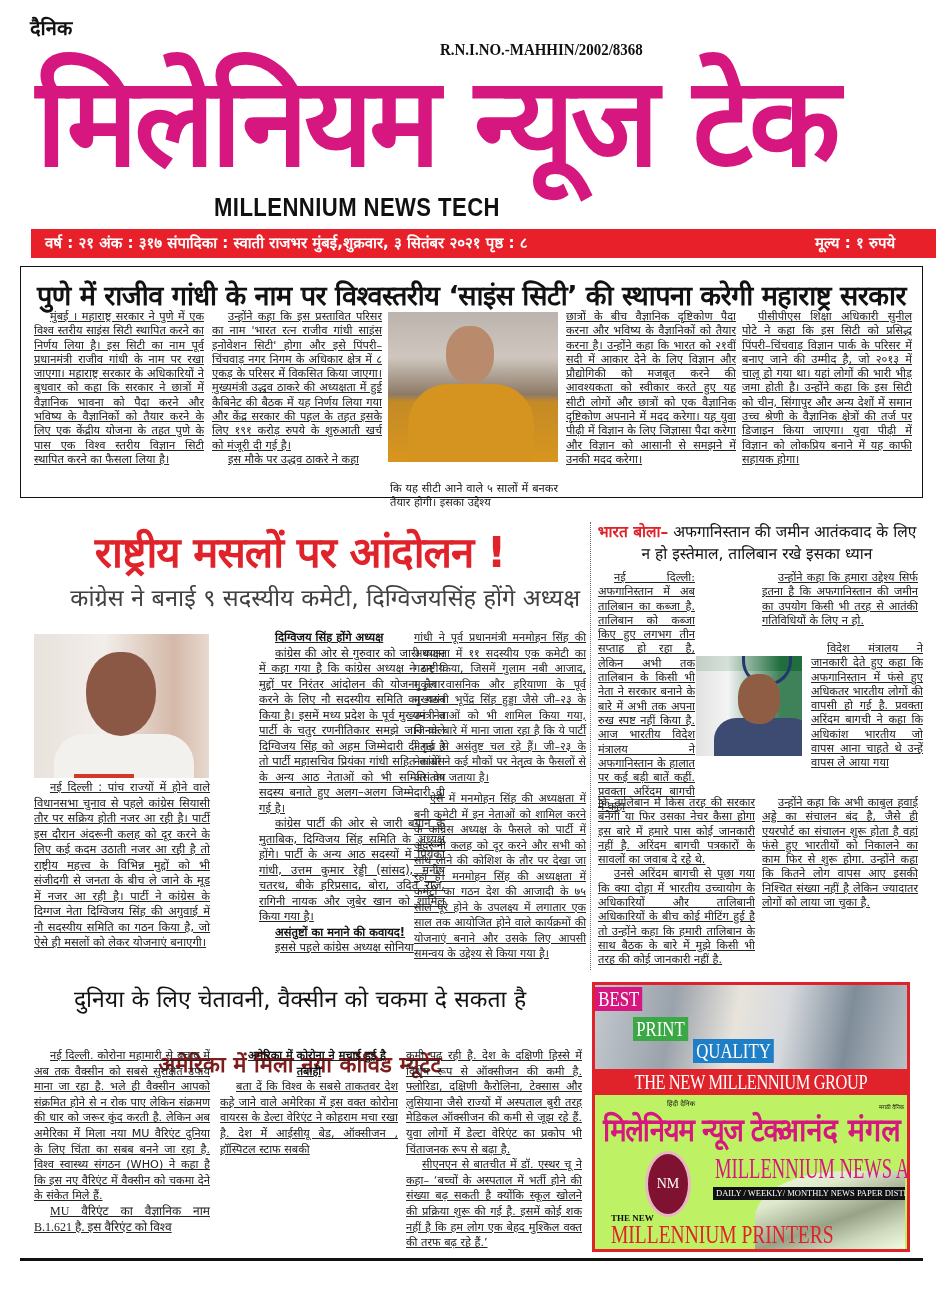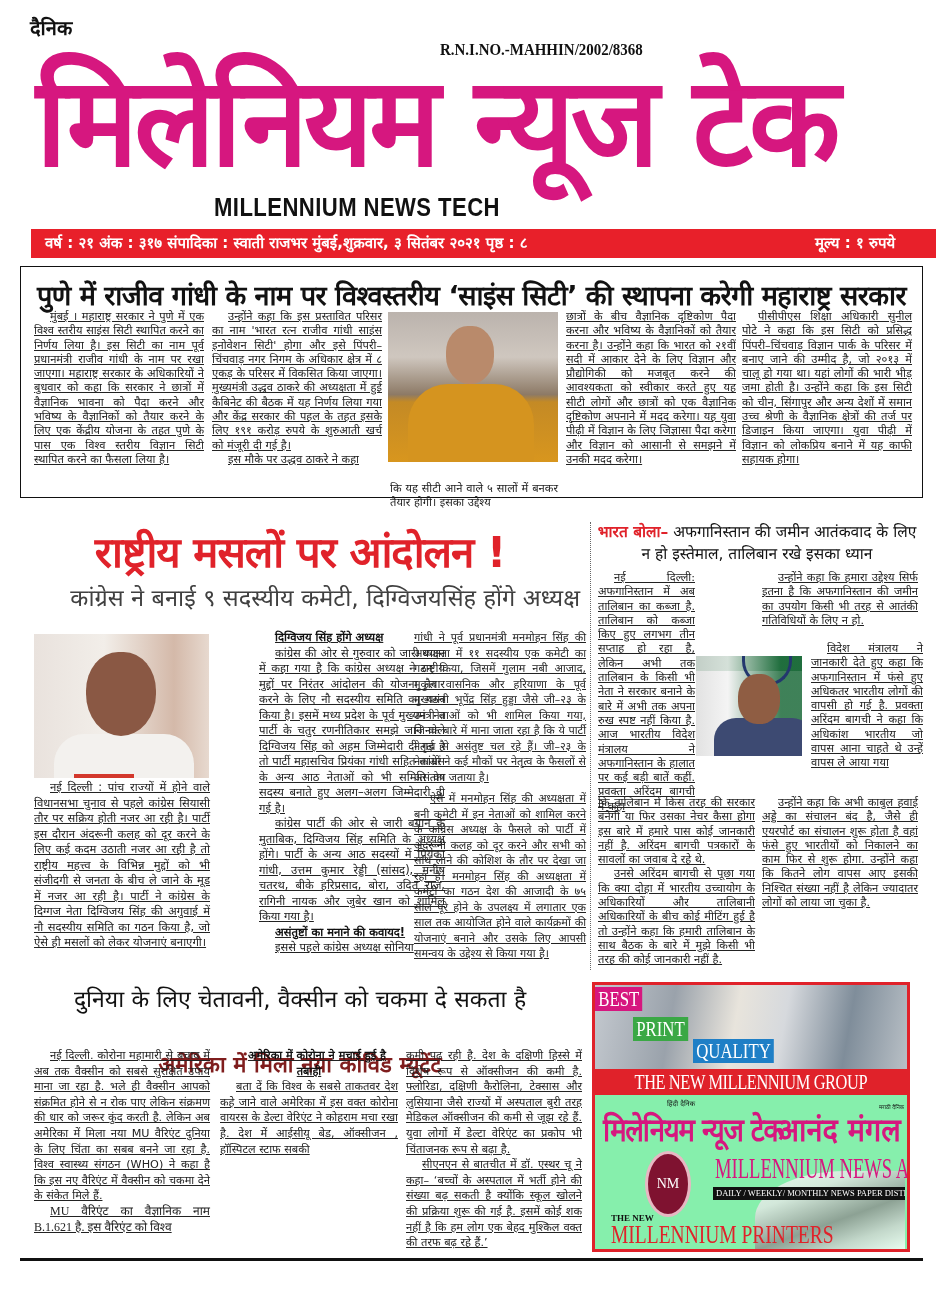--- a/index.html
+++ b/index.html
@@ -57,21 +57,21 @@
   .afg-head { left: 596px; top: 521px; width: 322px; font-size: 15.5px; line-height: 22px; text-align: center; color: #111; }
   .afg-head .red { color: #e0222a; font-weight: bold; }
 
   
   .hr-black { background: #111; }
   .vax-head { left: 20px; top: 982px; width: 560px; text-align: center; font-size: 23px; color: #111; white-space: nowrap; }
   .vax-red { left: 20px; top: 1048px; width: 560px; text-align: center; font-size: 22px; font-weight: bold; color: #7f1d1d; white-space: nowrap; }
   .serif { font-family: "Liberation Serif", serif; font-size: 12px; }
 
   
-  .ad { left: 592px; top: 982px; width: 318px; height: 270px; border: 3px solid #e0222a; background: #86efac; overflow: hidden; }
+  .ad { left: 592px; top: 982px; width: 318px; height: 270px; border: 3px solid #e0222a; background: #bef264; overflow: hidden; }
   .ad-photo { position: absolute; left: 0; top: 0; width: 312px; height: 84px; background: linear-gradient(100deg, #c4c9cf 0%, #9aa2ab 25%, #e8e4dc 45%, #d6d9dd 60%, #7f8d9a 80%, #b9c0c6 100%); }
   .ad-tag { position: absolute; color: #fff; font-family: "Liberation Serif", serif; font-size: 21px; padding: 0 4px; line-height: 24px; transform: scaleX(0.8); transform-origin: left; }
   .ad-group { position: absolute; left: 0; top: 84px; width: 312px; height: 26px; background: #e0222a; color: #fff; text-align: center; font-family: "Liberation Serif", serif; font-size: 20px; line-height: 26px; letter-spacing: -0.5px; }
   .ad-group span { display: inline-block; transform: scaleX(0.82); }
   .ad-small { position: absolute; font-size: 7px; color: #111; }
   .ad-mast1 { position: absolute; left: 8px; top: 122px; font-size: 32px; font-weight: bold; color: #d6177f; white-space: nowrap; letter-spacing: -1.5px; transform: scaleX(0.86); transform-origin: left; }
   .ad-mast2 { position: absolute; left: 182px; top: 122px; font-size: 32px; font-weight: bold; color: #d6177f; white-space: nowrap; transform: scaleX(0.9); transform-origin: left; }
   .ad-logo { position: absolute; left: 50px; top: 166px; width: 46px; height: 66px; border-radius: 50%; background: #7f1230; border: 3px solid #e8b7c3; color: #fff; font-family: "Liberation Serif", serif; font-size: 14px; text-align: center; line-height: 60px; }
   .ad-agency { position: absolute; left: 120px; top: 166px; font-family: "Liberation Serif", serif; color: #d6177f; font-size: 30px; white-space: nowrap; transform: scaleX(0.62); transform-origin: left; }
   .ad-dist { position: absolute; left: 118px; top: 202px; width: 192px; height: 13px; background: #111; color: #fff; font-family: "Liberation Serif", serif; font-size: 8.5px; line-height: 13px; white-space: nowrap; padding-left: 3px; overflow: hidden; }

